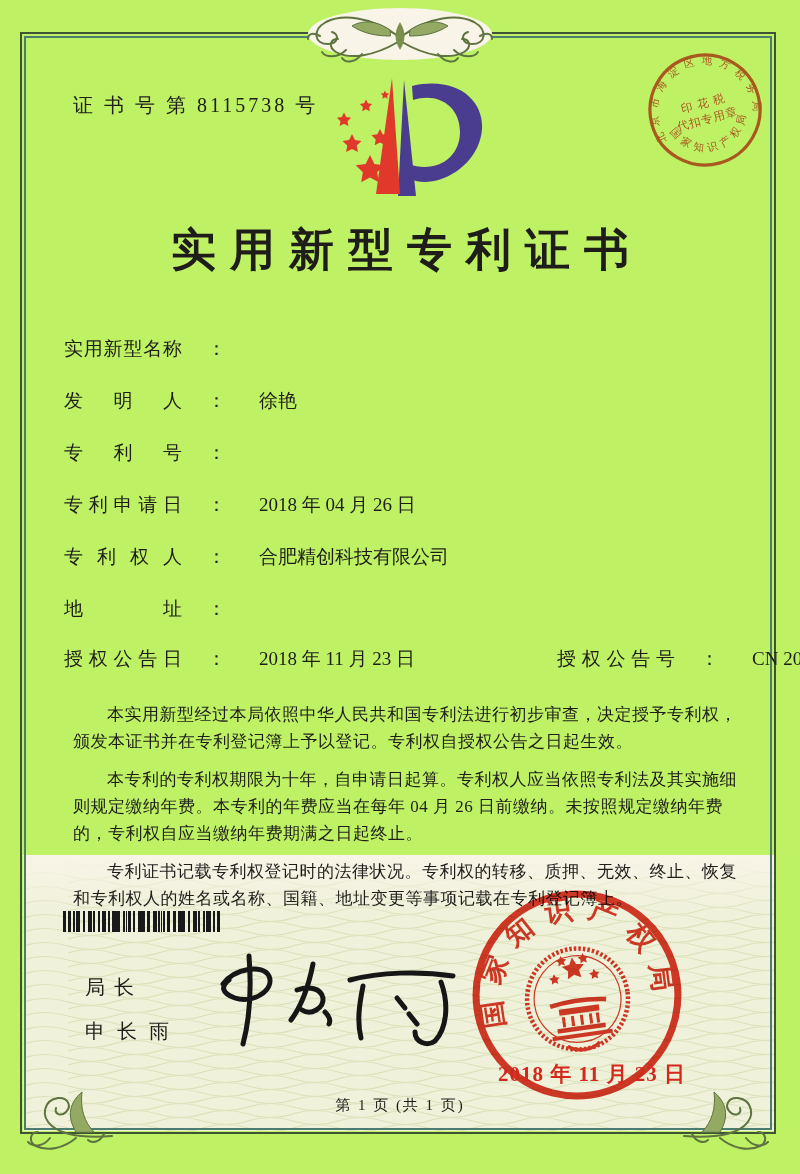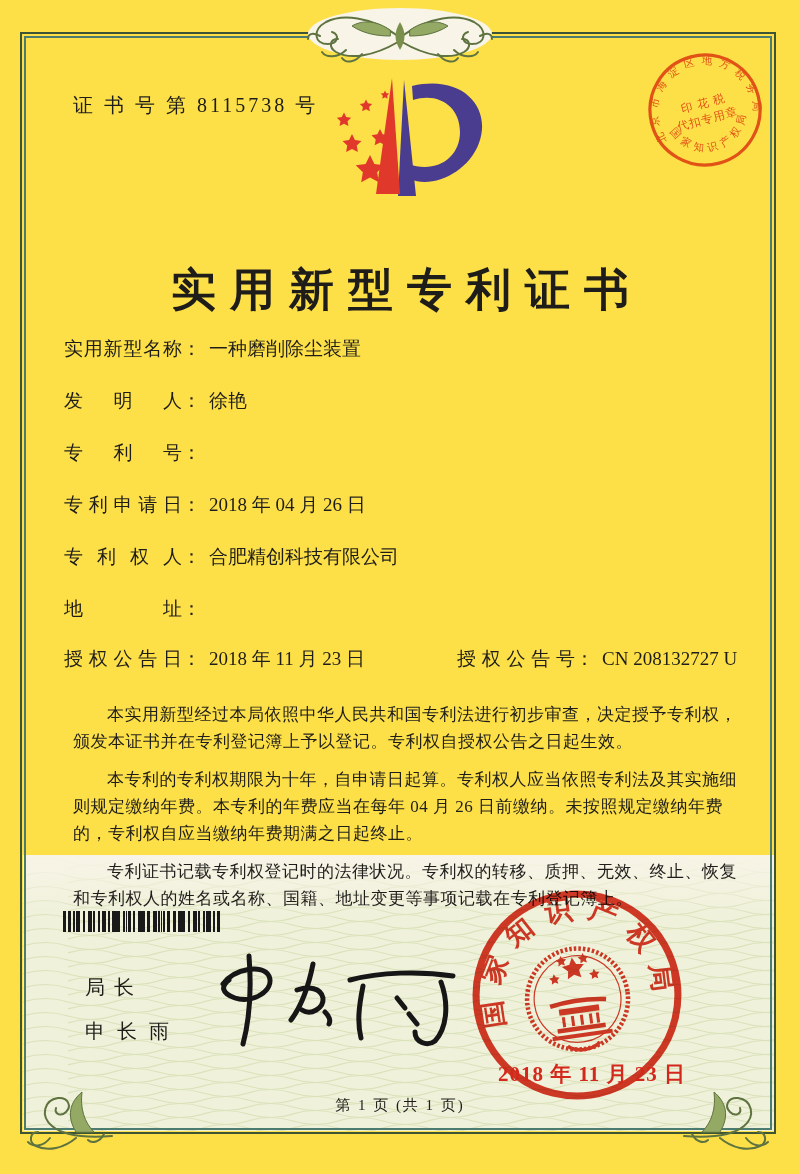--- a/index.html
+++ b/index.html
@@ -1,38 +1,38 @@
 <!DOCTYPE html>
 <html><head>
 <meta charset="utf-8">
 <style>
   html,body{margin:0;padding:0;background:#e9e6da;}
   .page{
     position:relative;width:800px;height:1174px;overflow:hidden;
-    background:#fde047;color:#1f1d1a;
+    background:#bef264;color:#1f1d1a;
     font-family:"Liberation Serif","DejaVu Serif",serif;
   }
   
   .frame{position:absolute;left:20px;top:32px;right:24px;bottom:40px;
     border:2px solid #3d5435;z-index:2;pointer-events:none;}
   .frame-inner{position:absolute;inset:2px;border:2px solid #4c7b70;}
   
   .waveband{position:absolute;left:23px;top:855px;z-index:1;}
   
   .orn-top{position:absolute;left:250px;top:6px;z-index:3;}
   .orn-bl{position:absolute;left:16px;top:1086px;z-index:3;}
   .orn-br{position:absolute;right:20px;top:1086px;z-index:3;}
   
   .certno{position:absolute;left:73px;top:92px;font-size:20px;letter-spacing:3px;z-index:4;}
   .logo{position:absolute;left:328px;top:76px;z-index:4;}
   .title{position:absolute;left:0;top:220px;width:100%;text-align:center;
     font-size:45px;font-weight:700;letter-spacing:14px;padding-left:14px;
-    box-sizing:border-box;z-index:4;margin-top:40px;}
+    box-sizing:border-box;z-index:4;}
   .fields{position:absolute;left:64px;top:336px;width:700px;z-index:4;}
-  .frow{display:flex;align-items:flex-start;font-size:19px;line-height:26px;margin-bottom:26px;}
+  .frow{display:flex;align-items:flex-start;font-size:19px;line-height:26px;margin-bottom:26px;gap:25px;}
   .frow.addr{margin-bottom:24px;}
   .flabel{flex:none;display:inline-block;width:118px;text-align:justify;text-align-last:justify;}
   .fcolon{flex:none;margin-right:8px;}
   .fvalue{flex:none;max-width:545px;}
   .spacer{flex:none;width:92px;}
   .paras{position:absolute;left:62px;top:690px;width:692px;z-index:4;
     font-size:17px;line-height:27px;letter-spacing:.5px;}
   .paras p{margin:11px;text-indent:2em;}
   .barcode{position:absolute;left:63px;top:911px;width:157px;height:21px;z-index:4;
     background-image:
@@ -120,21 +120,20 @@
       <use href="#star" transform="translate(57,19) scale(0.45)"></use>
     </g>
   </svg>
 
   <div class="title">实用新型专利证书</div>
 
   <div class="fields">
     <div class="frow">
       <span class="flabel">实用新型名称</span>
         <span class="fcolon">：</span>
-        <span class="fvalue">一种磨削除尘装置</span>
     </div>
     <div class="frow">
       <span class="flabel">发明人</span>
         <span class="fcolon">：</span>
         <span class="fvalue">徐艳</span>
     </div>
     <div class="frow">
       <span class="flabel">专利号</span>
         <span class="fcolon">：</span>
     </div>

